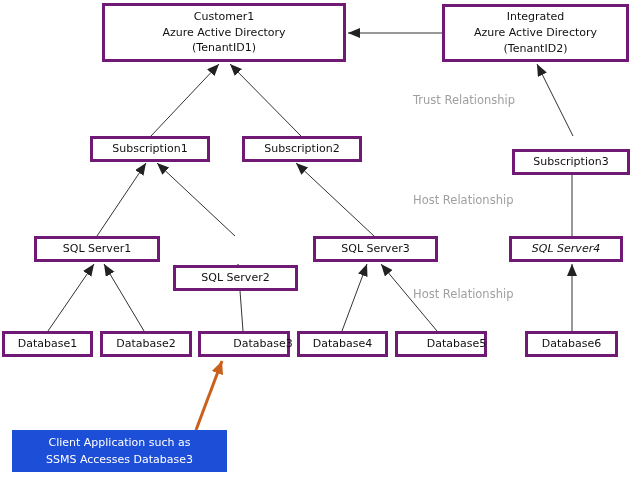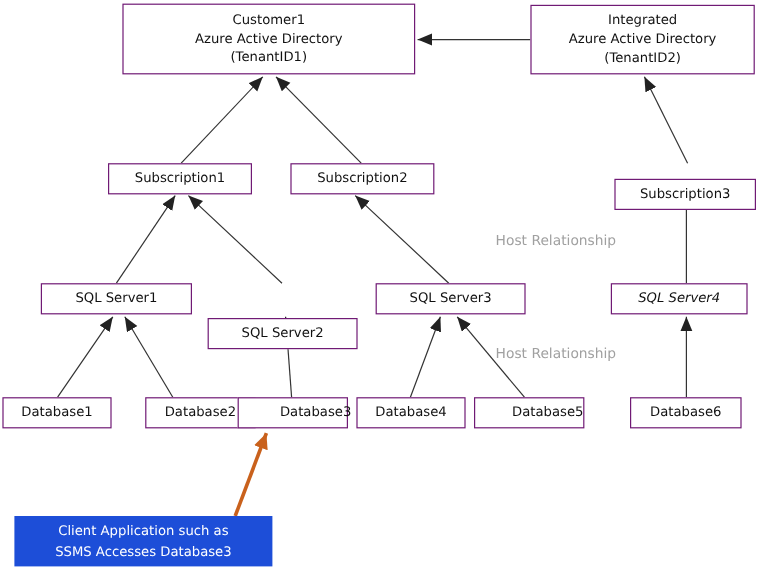--- a/index.html
+++ b/index.html
@@ -7,21 +7,21 @@
     position:relative;
     width:638px;height:478px;
     background:#ffffff;
     font-family:"DejaVu Sans","Liberation Sans",sans-serif;
     font-size:11px;color:#111;
     overflow:hidden;
   }
   .node{
     position:absolute;
     box-sizing:border-box;
-    border:1px solid #701a75;
+    border:3px solid #701a75;
     background:#fff;
     display:flex;align-items:center;justify-content:center;
     text-align:center;
     white-space:pre-line;
     line-height:1.45;
   }
   .node.orange{
     border:none;
     background:#1d4ed8;
     color:#ffffff;
@@ -39,21 +39,21 @@
   #n-customer1   {left:102px;top:3px;  width:244px;height:59px;}
   #n-integrated  {left:442px;top:4px;  width:187px;height:58px;}
   #n-sub1        {left:90px; top:136px;width:120px;height:26px;}
   #n-sub2        {left:242px;top:136px;width:120px;height:26px;}
   #n-sub3        {left:512px;top:149px;width:118px;height:26px;}
   #n-sql1        {left:34px; top:236px;width:126px;height:26px;}
   #n-sql2        {left:173px;top:236px;width:125px;height:26px;margin-top:29px;}
   #n-sql3        {left:313px;top:236px;width:125px;height:26px;}
   #n-sql4        {left:509px;top:236px;width:114px;height:26px;font-style:italic;}
   #n-db1         {left:2px;  top:331px;width:91px; height:26px;}
-  #n-db2         {left:100px;top:331px;width:92px; height:26px;margin-left:21px;}
+  #n-db2         {left:100px;top:331px;width:92px; height:26px;}
   #n-db3         {left:198px;top:331px;width:92px; height:26px;padding-left:38px;}
   #n-db4         {left:297px;top:331px;width:91px; height:26px;}
   #n-db5         {left:395px;top:331px;width:92px; height:26px;padding-left:31px;}
   #n-db6         {left:525px;top:331px;width:93px; height:26px;}
   #n-client      {left:12px; top:430px;width:215px;height:42px;}
 
   #lbl-trust {left:413px;top:93px;}
   #lbl-host1 {left:413px;top:193px;}
   #lbl-host2 {left:413px;top:287px;}
 </style>
@@ -112,16 +112,17 @@
   <div class="node" id="n-db1">Database1</div>
   <div class="node" id="n-db2">Database2</div>
   <div class="node" id="n-db3">Database3</div>
   <div class="node" id="n-db4">Database4</div>
   <div class="node" id="n-db5">Database5</div>
   <div class="node" id="n-db6">Database6</div>
 
   <div class="node orange" id="n-client">Client Application such as
 SSMS Accesses Database3</div>
 
+  <div class="rel-label" id="lbl-trust">Trust Relationship</div>
   <div class="rel-label" id="lbl-host1">Host Relationship</div>
   <div class="rel-label" id="lbl-host2">Host Relationship</div>
 
 </div>
 
 </body></html>

